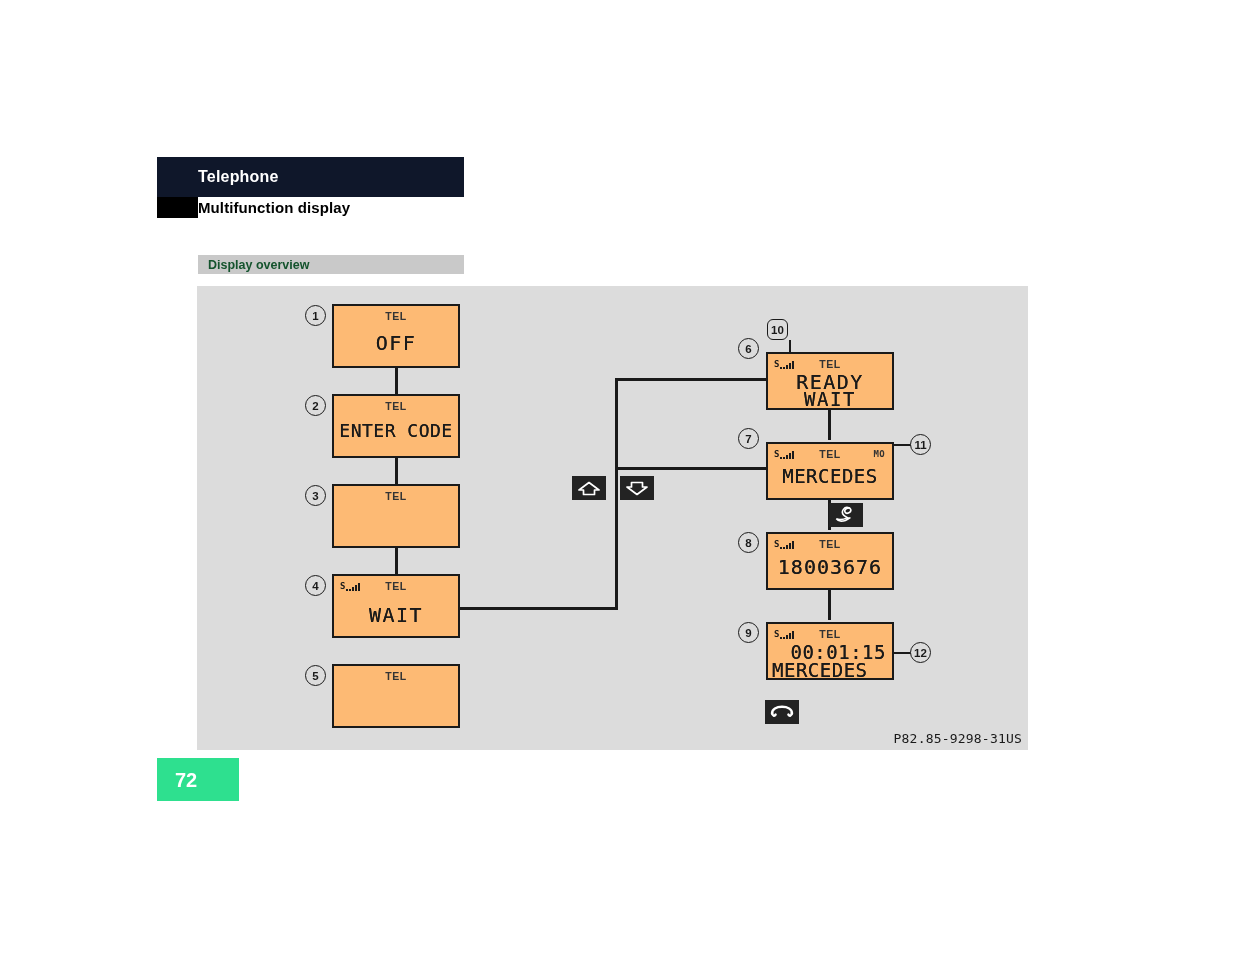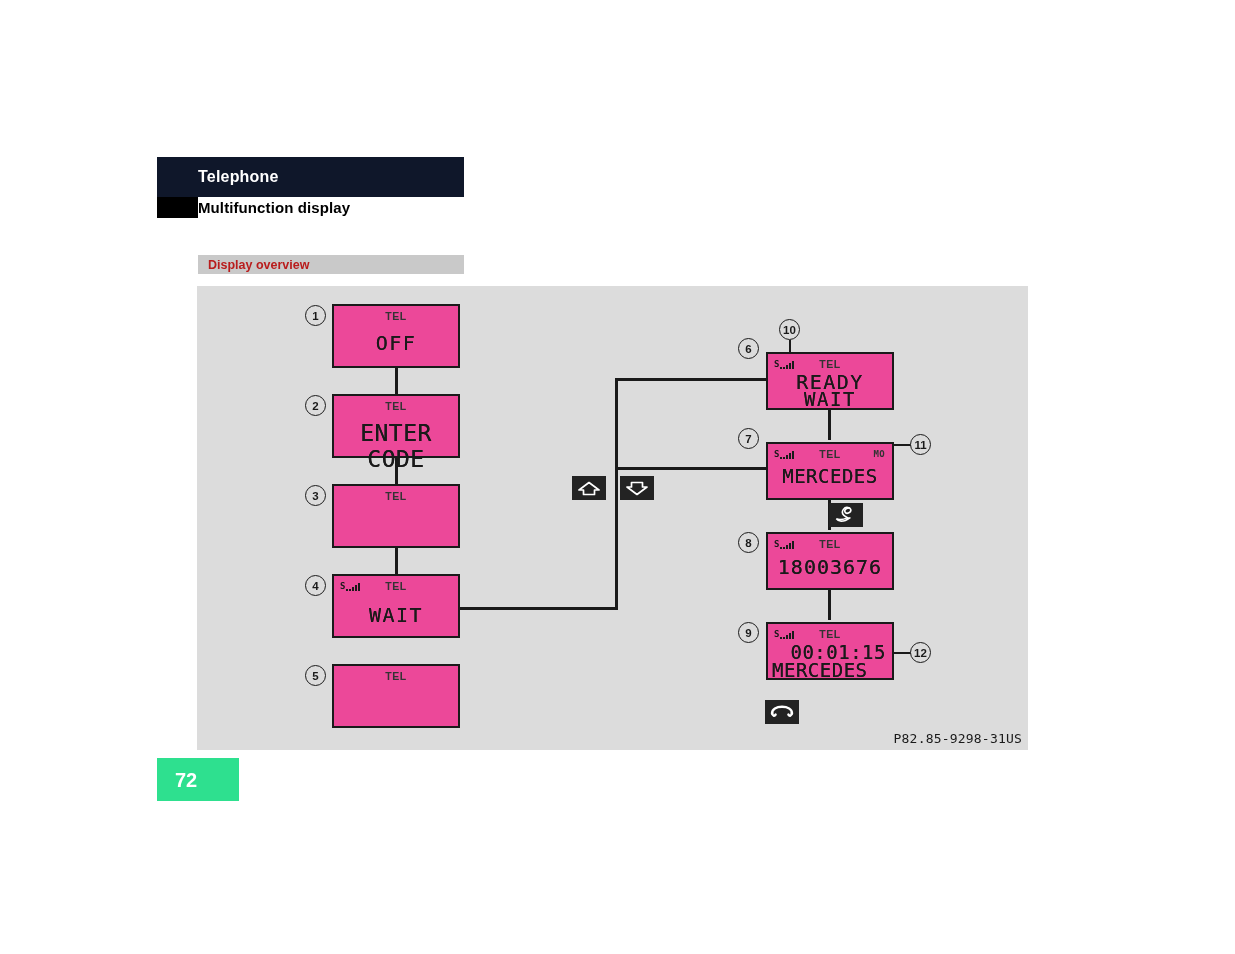--- a/index.html
+++ b/index.html
@@ -26,35 +26,35 @@
     font-size:15px;font-weight:bold;color:#000;letter-spacing:.1px;
   }
 
   
   .sec-bar{
     position:absolute;left:198px;top:255px;width:266px;height:19px;
     background:#c9c9c9;
   }
   .sec-bar span{
     position:absolute;left:10px;top:3px;
-    font-size:12.5px;font-weight:bold;color:#b91c1c;
+    font-size:12.5px;font-weight:bold;color:#14532d;
   }
 
   
   .canvas{
     position:absolute;left:197px;top:286px;width:831px;height:464px;
     background:#dcdcdc;
   }
 
   
   .ln{position:absolute;background:#1a1a1a;}
 
   
   .disp{
-    position:absolute;background:#ec4899;border:2.5px solid #1a1a1a;
+    position:absolute;background:#fdba74;border:2.5px solid #1a1a1a;
     box-sizing:border-box;
   }
   .tel{
     position:absolute;top:4px;left:0;right:0;text-align:center;
     font-size:10.5px;font-weight:bold;color:#333;letter-spacing:.5px;
     font-family:"Liberation Sans", sans-serif;
   }
   .mo{
     position:absolute;top:5px;right:7px;
     font-size:9px;font-weight:bold;color:#333;letter-spacing:.3px;
@@ -154,21 +154,21 @@
   <div class="disp" style="left:135px;top:18px;width:128px;height:64px;">
     <div class="tel">TEL</div>
     <div class="lcd" style="top:25px;">OFF</div>
   </div>
 
   <div class="callout" style="left:108px;top:109px;">
       <span>2</span>
     </div>
   <div class="disp" style="left:135px;top:108px;width:128px;height:64px;">
     <div class="tel">TEL</div>
-    <div class="lcd" style="top:24px;font-size:23px;letter-spacing:0.5px;">ENTER CODE</div>
+    <div class="lcd" style="top:24px;font-size:18px;letter-spacing:0.5px;">ENTER CODE</div>
   </div>
 
   <div class="callout" style="left:108px;top:199px;">
       <span>3</span>
     </div>
   <div class="disp" style="left:135px;top:198px;width:128px;height:64px;">
     <div class="tel">TEL</div>
     <div class="lcd" style="top:25px;"></div>
   </div>
 
@@ -191,21 +191,21 @@
   </div>
 
   <div class="callout" style="left:108px;top:379px;">
       <span>5</span>
     </div>
   <div class="disp" style="left:135px;top:378px;width:128px;height:64px;">
     <div class="tel">TEL</div>
     <div class="lcd" style="top:25px;"></div>
   </div>
 
-  <div class="callout" style="left:582px;top:33px;">
+  <div class="callout" style="left:570px;top:33px;border-radius:6px;">
       <span>10</span>
     </div>
   <div class="callout" style="left:541px;top:52px;">
       <span>6</span>
     </div>
   <div class="disp" style="left:569px;top:66px;width:128px;height:58px;">
     <div class="sig">
       <span class="s">S</span>
       <span class="bars">
           <i></i>

